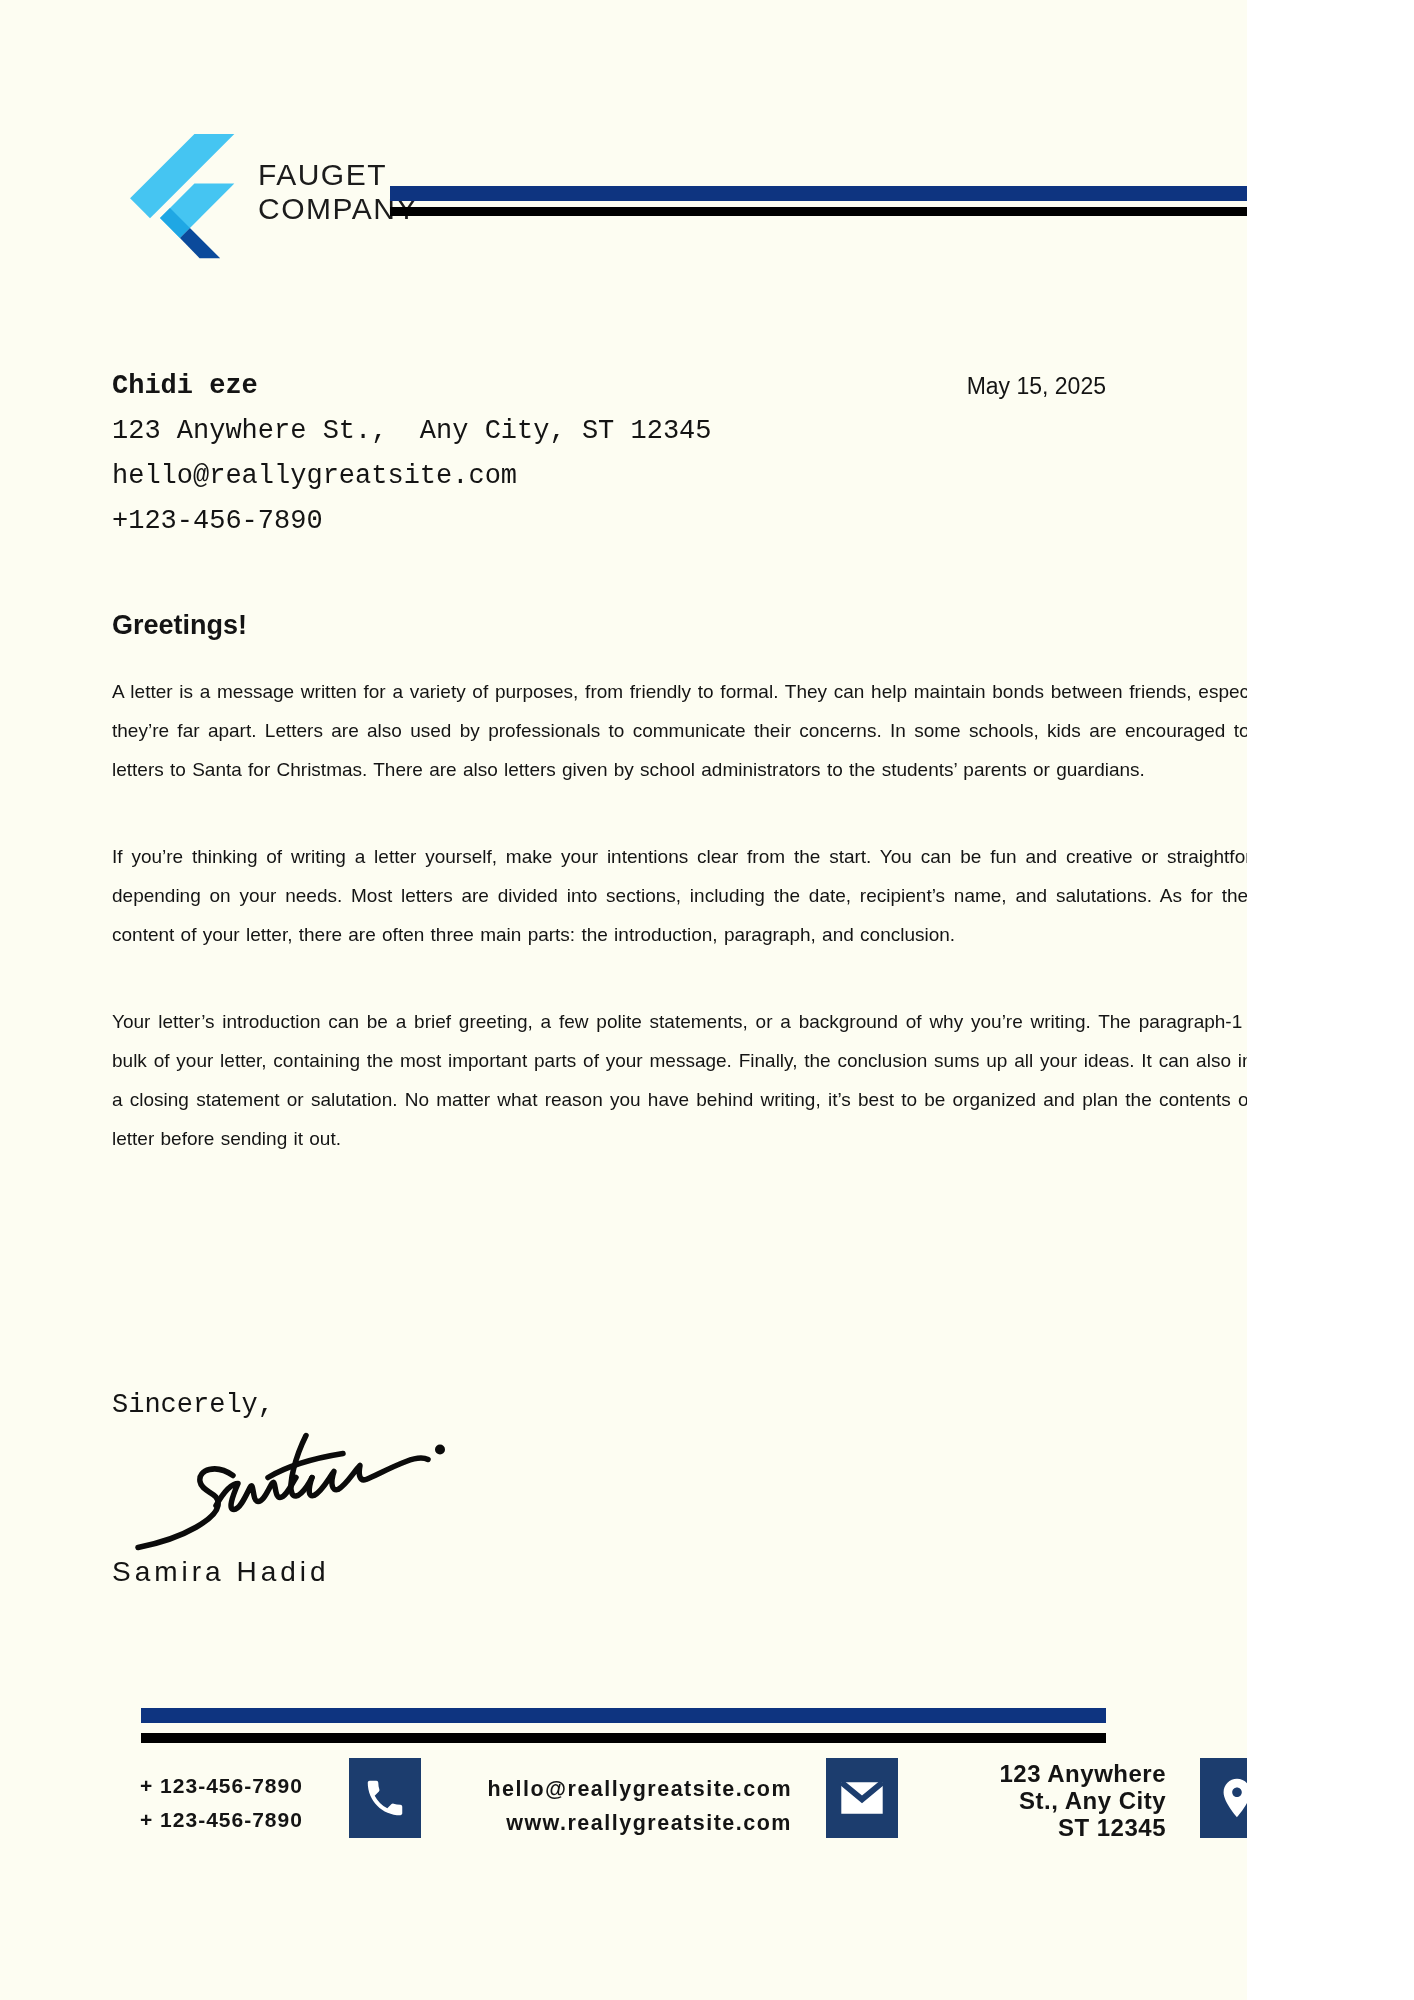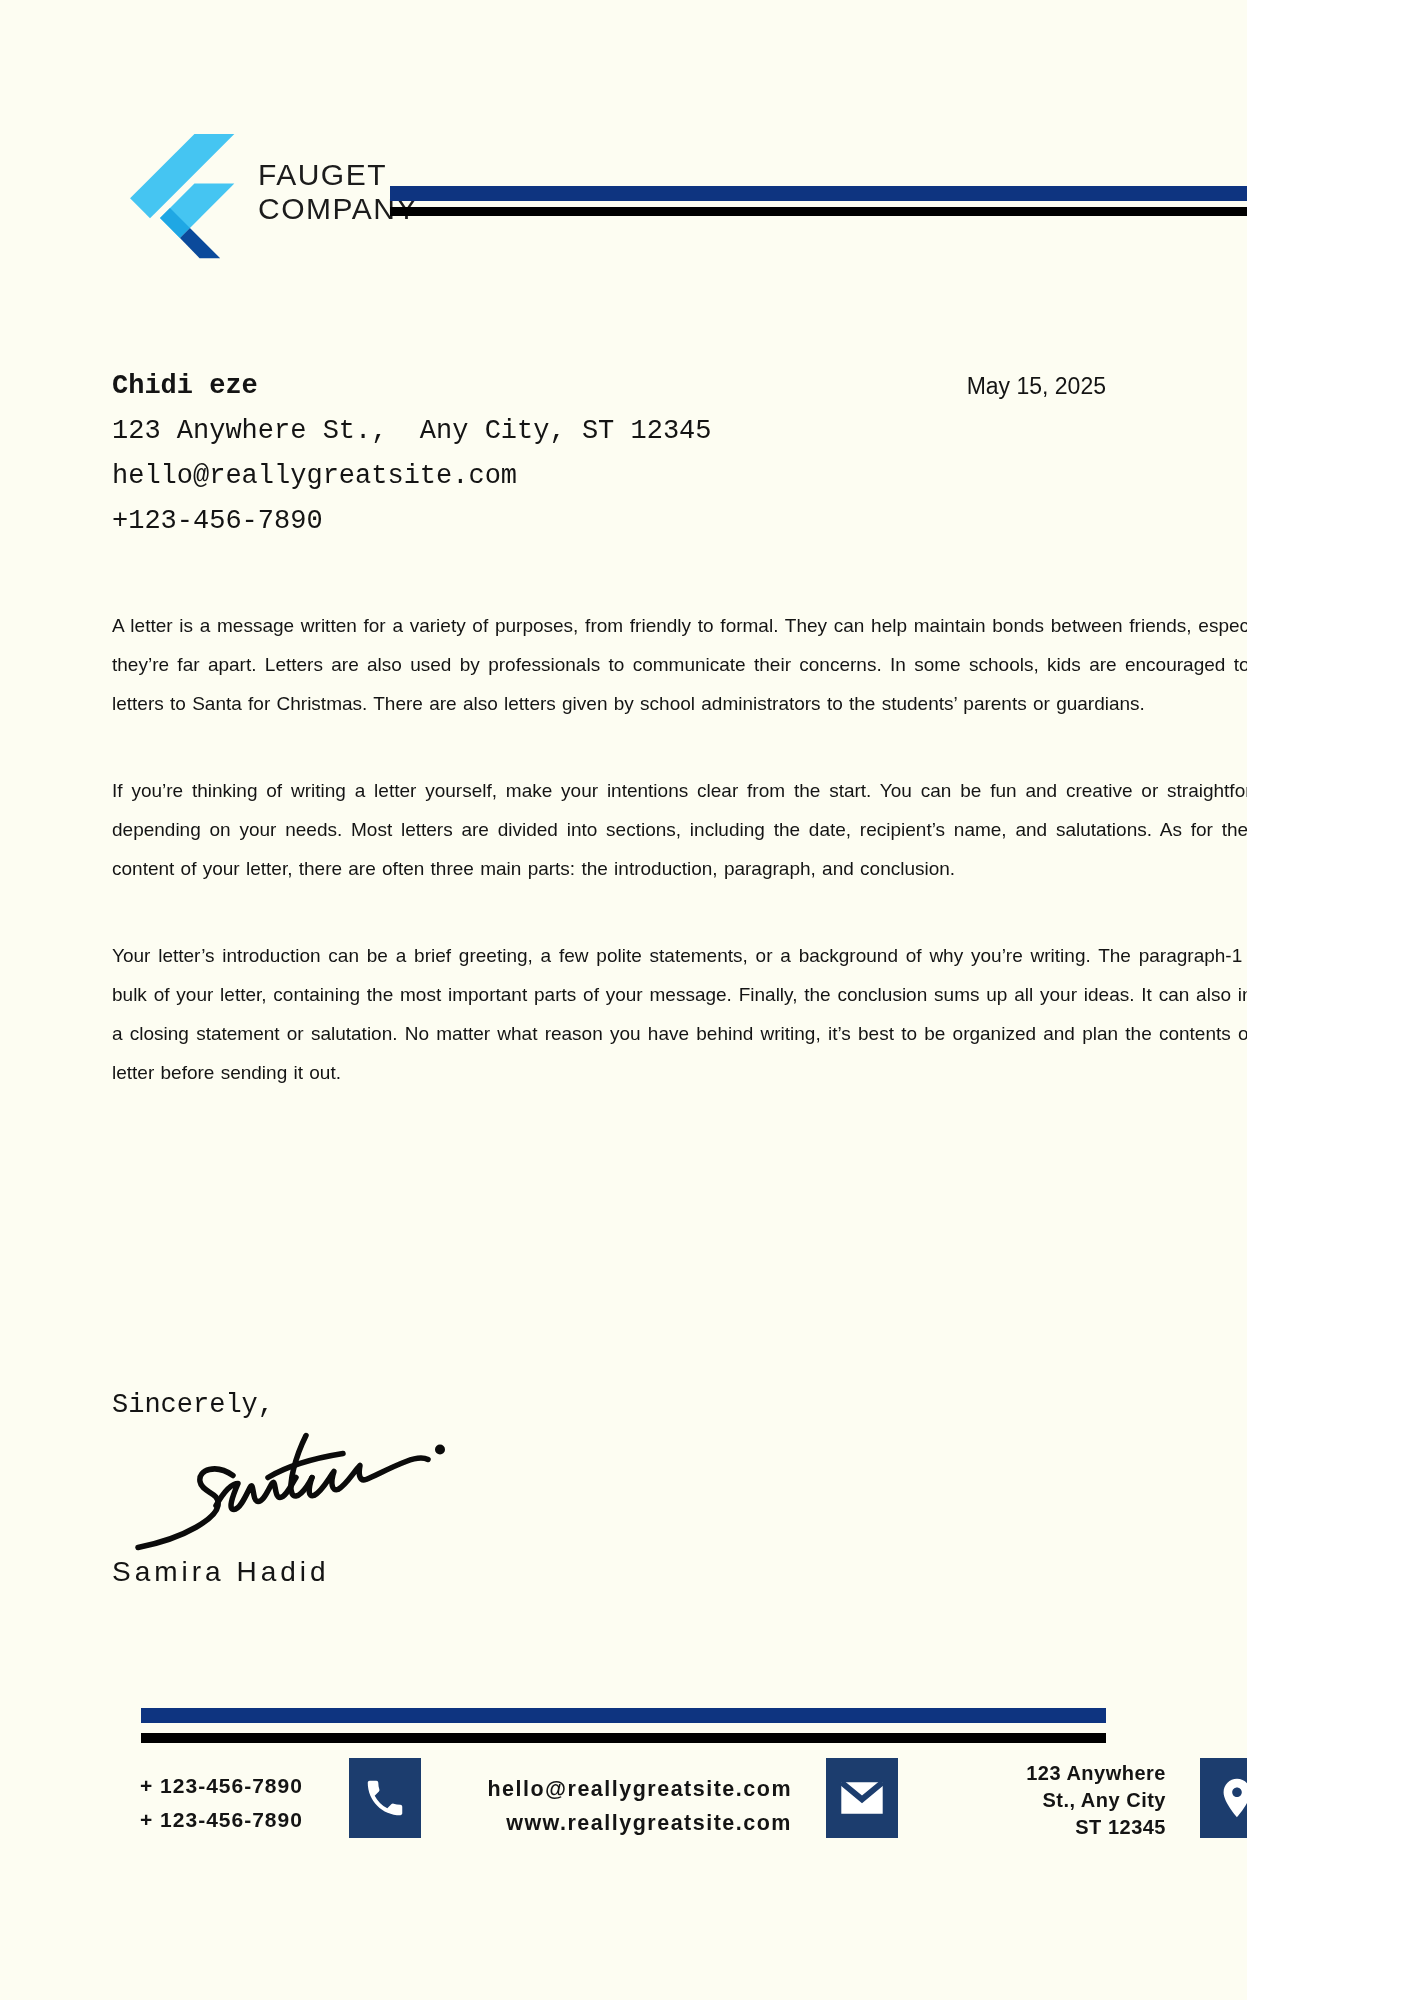--- a/index.html
+++ b/index.html
@@ -35,21 +35,21 @@
   }
   
   .closing{position:absolute;left:112px;top:1390px;font-size:27px;font-family:Liberation Mono, monospace;}
   .signature{position:absolute;left:128px;top:1424px;}
   .signer{position:absolute;left:112px;top:1556px;font-size:28px;letter-spacing:4px;font-weight:500;}
   
   .rule.blue-bottom{left:141px;right:141px;top:1708px;height:15px;}
   .rule.black-bottom{left:141px;right:141px;top:1733px;height:10px;background:#000;}
   .f-phones{position:absolute;left:140px;top:1769px;font-size:21px;line-height:34px;font-weight:700;letter-spacing:1px;}
   .f-email{position:absolute;left:420px;top:1772px;width:372px;text-align:right;font-size:21.5px;line-height:34px;font-weight:700;letter-spacing:1.5px;}
-  .f-address{position:absolute;left:942px;top:1760px;width:224px;text-align:right;font-size:20px;line-height:27px;font-weight:700;letter-spacing:.5px;}
+  .f-address{position:absolute;left:942px;top:1760px;width:224px;text-align:right;font-size:24px;line-height:27px;font-weight:700;letter-spacing:.5px;}
   .icon-square{
     position:absolute;top:1758px;width:72px;height:80px;
     display:flex;align-items:center;justify-content:center;
   }
   .icon-square.phone{left:349px;}
   .icon-square.mail{left:826px;}
   .icon-square.pin{left:1200px;width:73px;}
 </style>
 </head>
 <body>
@@ -71,20 +71,21 @@
 
   <div class="sender">
     <div class="line name">Chidi eze</div>
     <div class="line">123 Anywhere St.,  Any City, ST 12345</div>
     <div class="line">hello@reallygreatsite.com</div>
     <div class="line">+123-456-7890</div>
   </div>
   <div class="date">May 15, 2025</div>
 
   <div class="letter-content">
+    <div class="greeting">Greetings!</div>
     <p>A letter is a message written for a variety of purposes, from friendly to formal. They can help maintain bonds between friends, especially if they’re far apart. Letters are also used by professionals to communicate their concerns. In some schools, kids are encouraged to write letters to Santa for Christmas. There are also letters given by school administrators to the students’ parents or guardians.</p>
     <p>If you’re thinking of writing a letter yourself, make your intentions clear from the start. You can be fun and creative or straightforward, depending on your needs. Most letters are divided into sections, including the date, recipient’s name, and salutations. As for the main content of your letter, there are often three main parts: the introduction, paragraph, and conclusion.</p>
     <p>Your letter’s introduction can be a brief greeting, a few polite statements, or a background of why you’re writing. The paragraph-1 is the bulk of your letter, containing the most important parts of your message. Finally, the conclusion sums up all your ideas. It can also include a closing statement or salutation. No matter what reason you have behind writing, it’s best to be organized and plan the contents of your letter before sending it out.</p>
   </div>
 
   <div class="closing">Sincerely,</div>
   <svg class="signature" width="320" height="128" viewBox="0 0 320 125">
     <g fill="none" stroke="#0b0b0b" stroke-width="5.5" stroke-linecap="round" stroke-linejoin="round">
       <path d="M105 50 C88 38 70 44 72 56 C74 68 92 66 90 80 C88 92 60 112 10 122"></path>
       <path d="M88 80 C96 66 104 58 110 58 C104 72 100 84 106 84 C112 84 118 70 122 62 C126 54 124 76 130 76 C136 76 140 64 144 58 C148 52 146 72 152 72 C158 72 164 58 168 52"></path>

